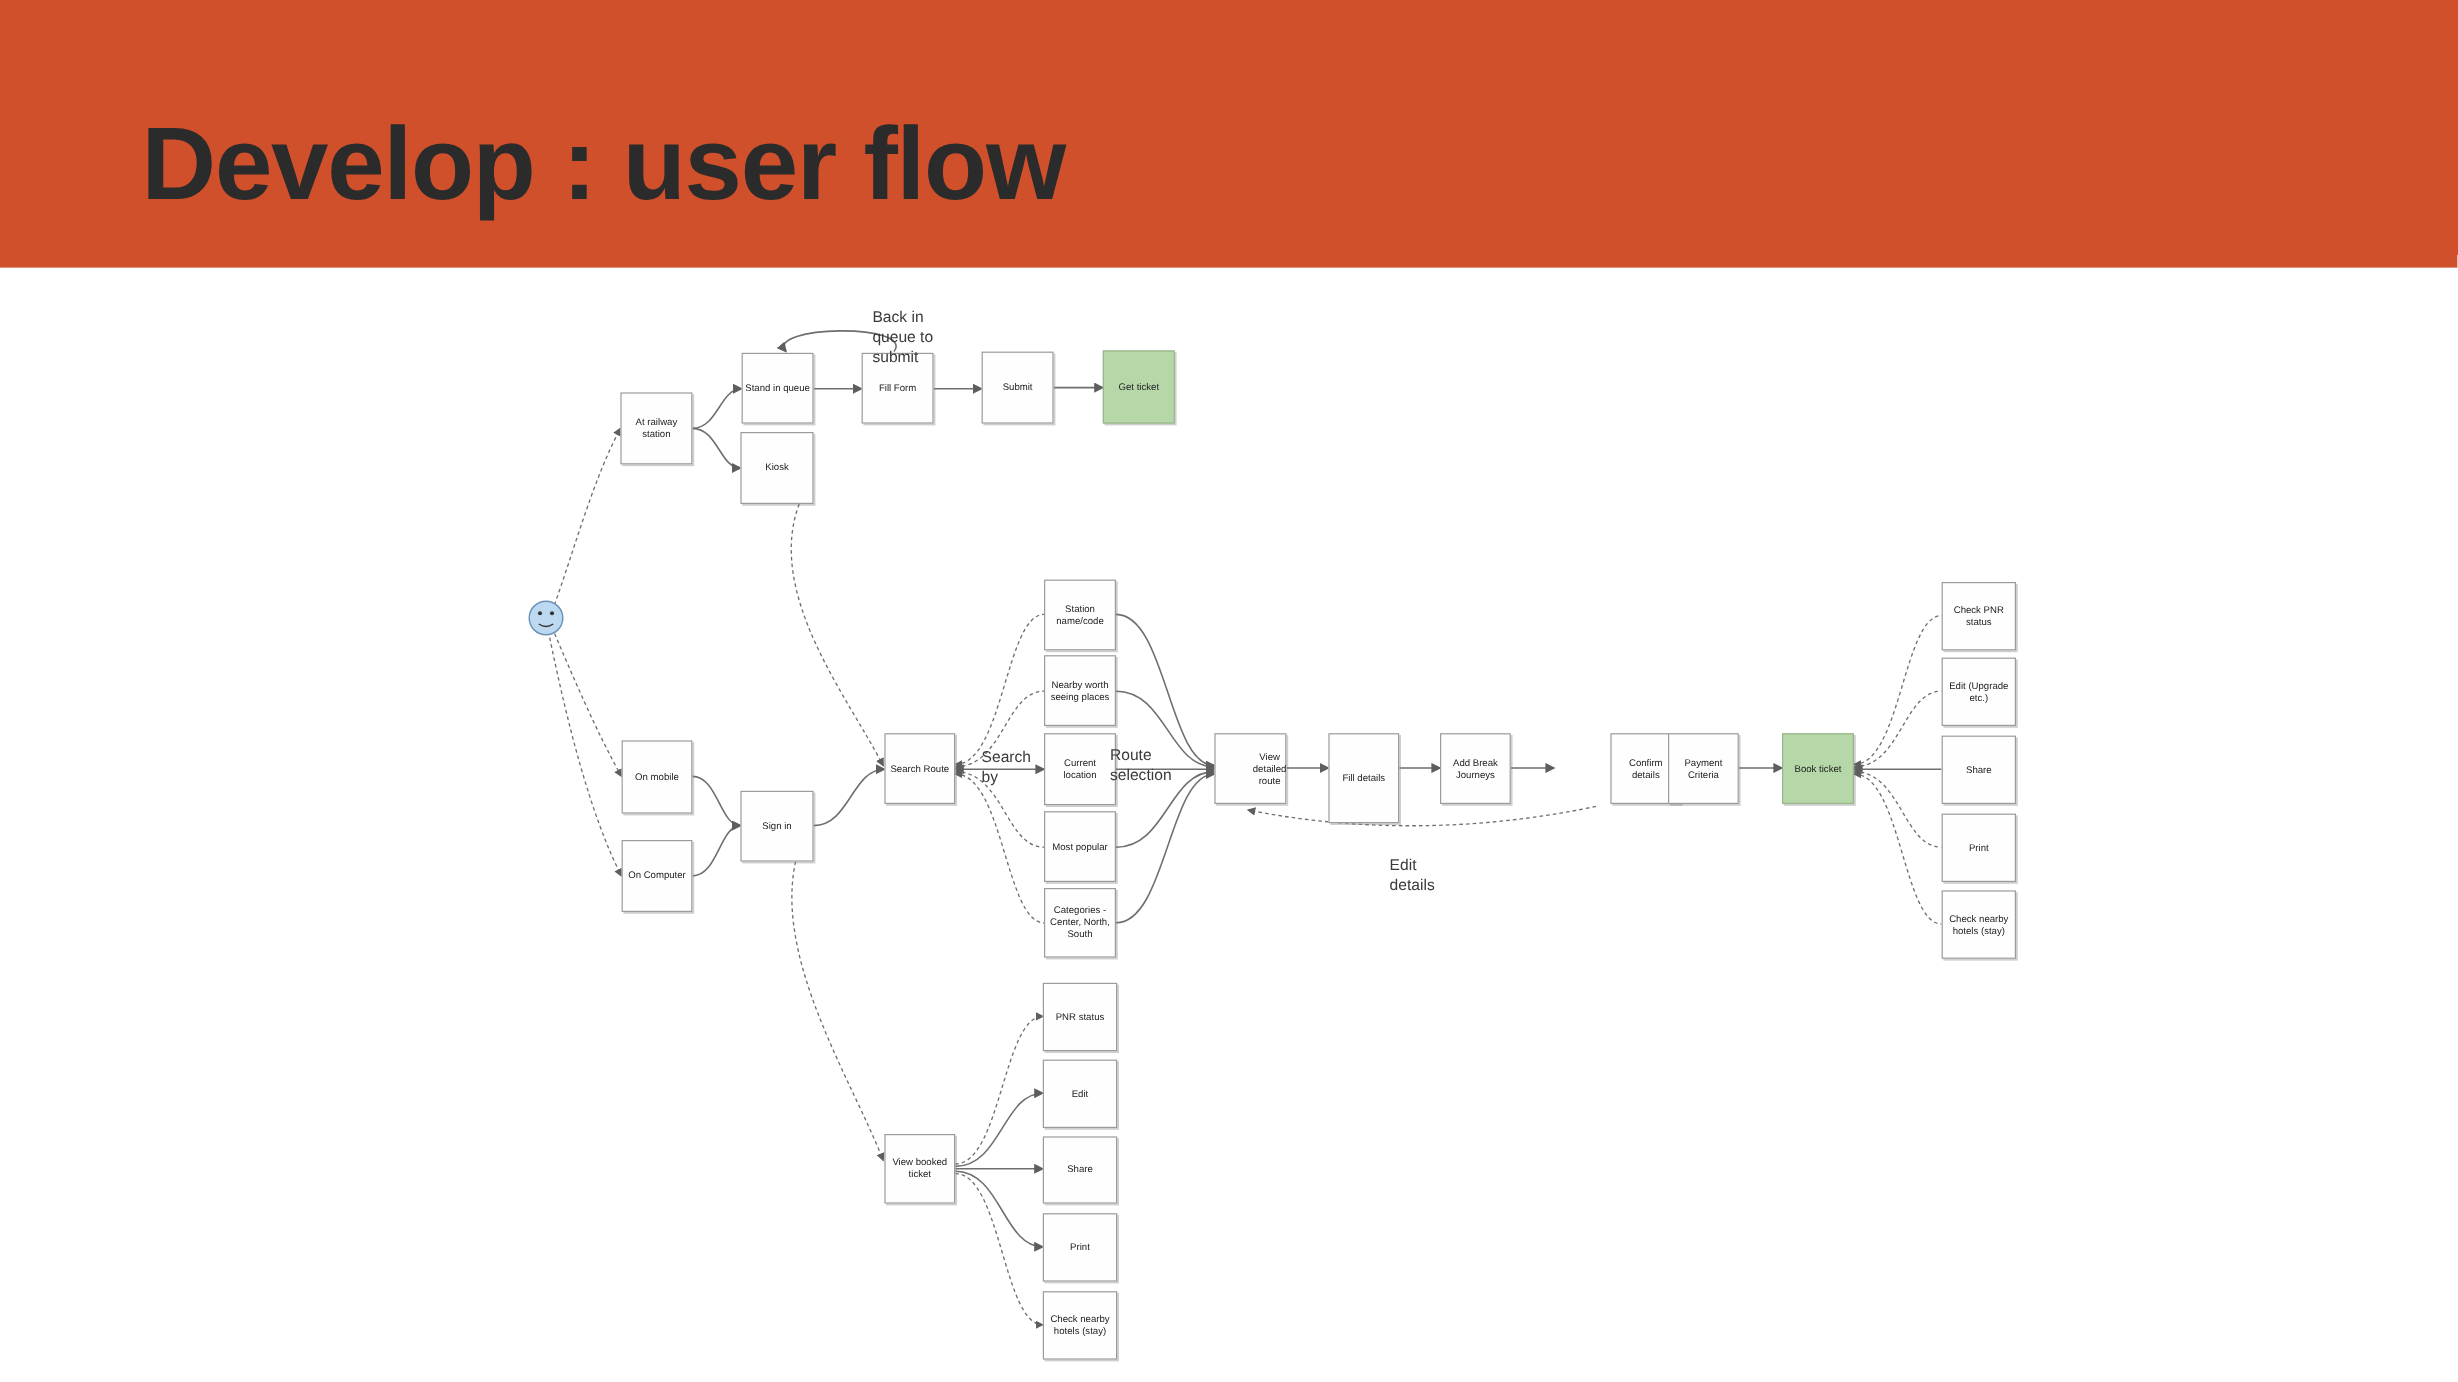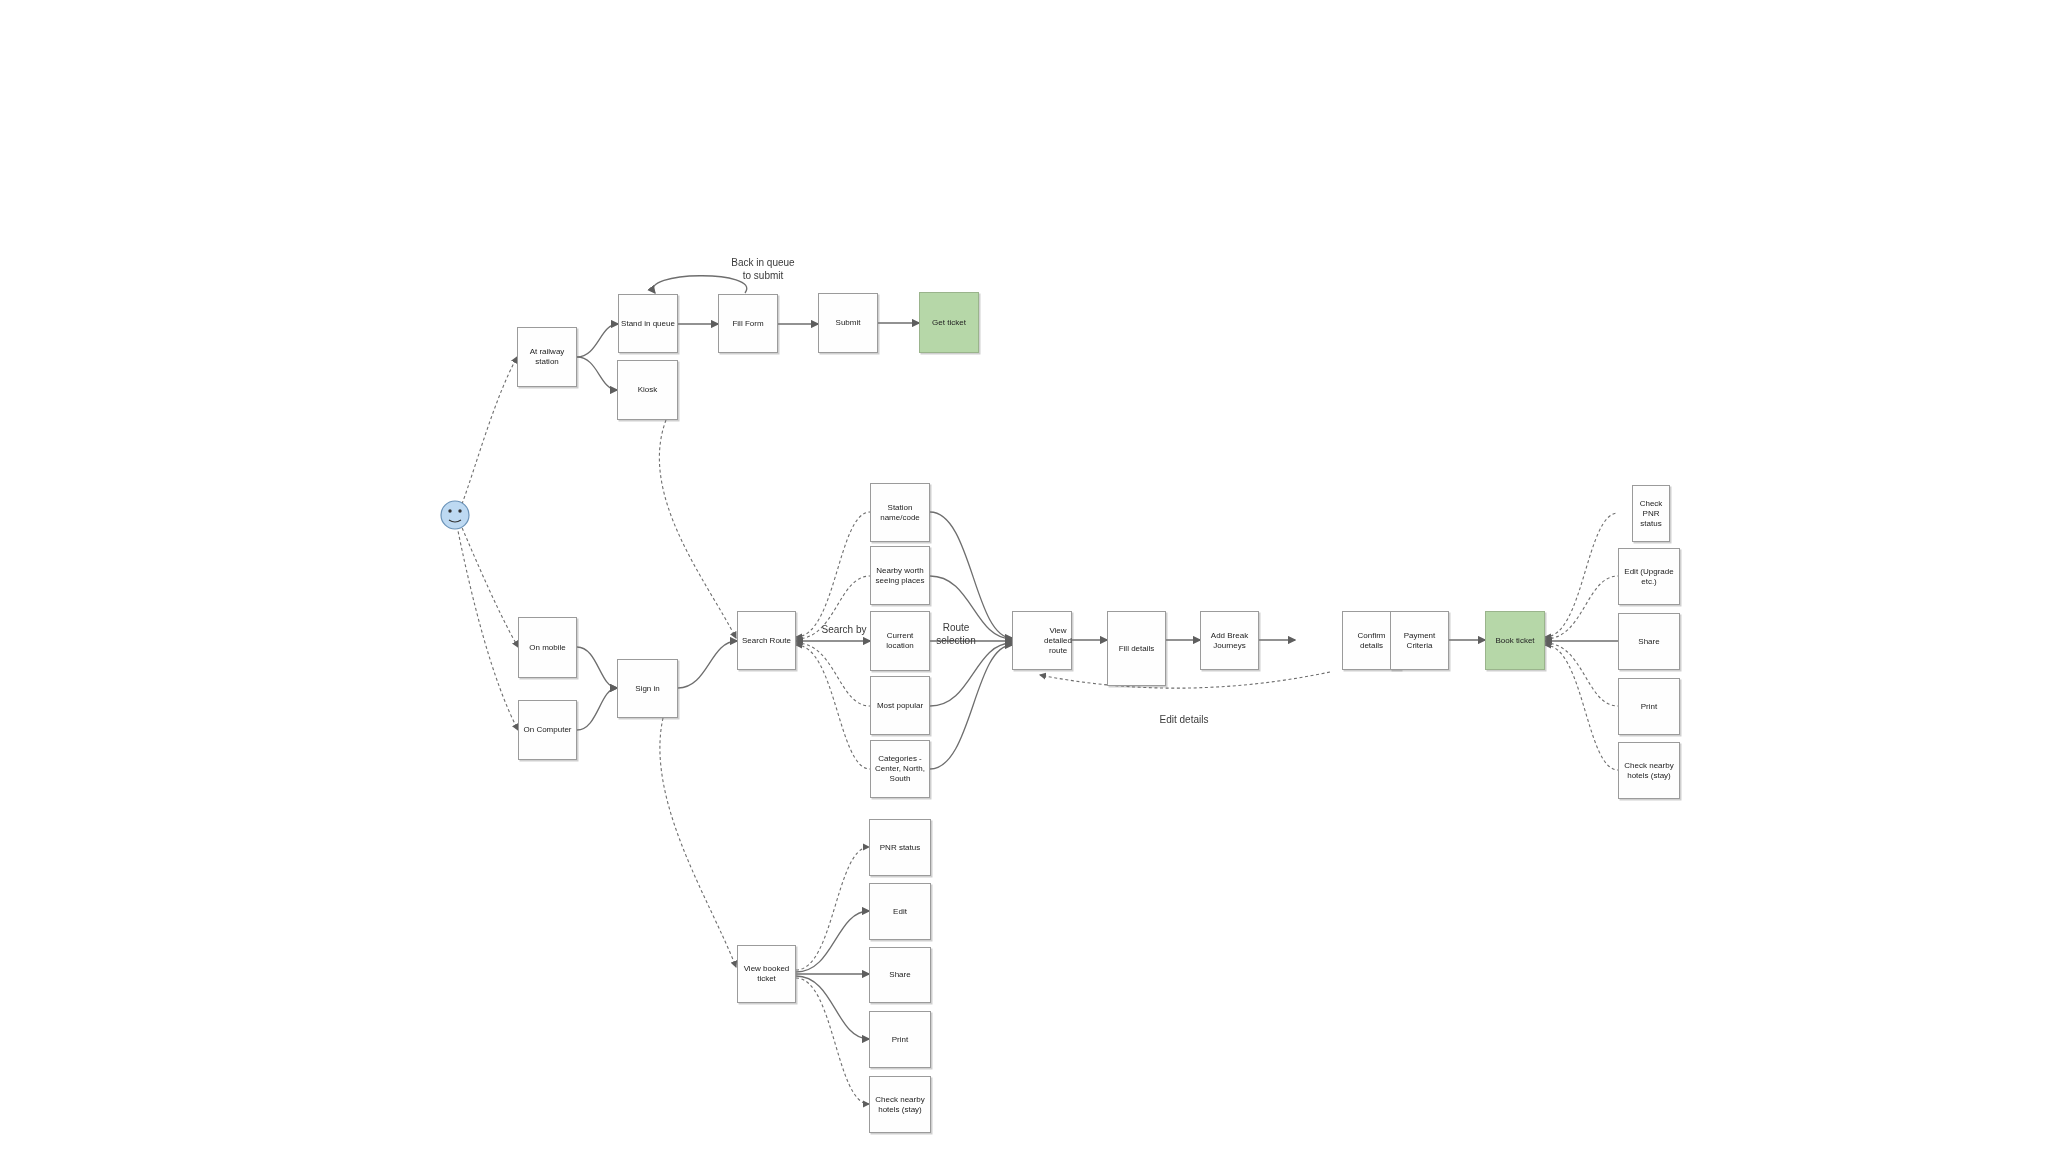--- a/index.html
+++ b/index.html
@@ -8,26 +8,29 @@
   .slide-header{position:absolute;left:0;top:0;width:2048px;height:223px;background:var(--header-bg,#d0502b);}
   .slide-title{position:absolute;left:118px;top:88px;margin:0;font-size:86px;font-weight:bold;
                letter-spacing:-1px;color:var(--title-color,#2b2b2b);}
   .canvas{position:absolute;left:0;top:223px;width:2048px;height:929px;}
   #edges{position:absolute;left:0;top:0;}
   .node{position:absolute;box-sizing:border-box;background:#fefefe;border:1px solid var(--node-border,#9b9b9b);
         box-shadow:1.5px 1.5px 0 rgba(130,130,130,.38);
         display:flex;align-items:center;justify-content:center;text-align:center;
         font-size:8px;line-height:1.25;color:#222;padding:2px;}
   .node.green{background:var(--node-green,#b6d7a8);border-color:#9ab48c;}
-  .flow-label{position:absolute;font-size:10px;line-height:1.3;color:#3a3a3a;text-align:center;}
+  .flow-label{position:absolute;font-size:13px;line-height:1.3;color:#3a3a3a;text-align:left;}
 </style>
 </head>
 <body>
 
 <div class="slide">
+  <header class="slide-header">
+    <h1 class="slide-title">Develop : user flow</h1>
+  </header>
   <main class="canvas">
     <svg id="edges" width="2048" height="929" viewBox="0 0 2048 929">
       <defs>
         <marker id="arr" viewBox="0 0 10 10" refX="8.5" refY="5" markerWidth="6.5" markerHeight="6.5" orient="auto-start-reverse">
           <path d="M0,0 L10,5 L0,10 z" fill="#5e5e5e"></path>
         </marker>
       </defs>
       <g id="edge-group">
           <path d="M462,281 C478,237 494,177 517,134" fill="none" stroke="#6e6e6e" stroke-width="1.1" stroke-dasharray="3,2.6" marker-end="url(#arr)"></path>
           <path d="M460,300 C478,342 498,389 518,424" fill="none" stroke="#6e6e6e" stroke-width="1.1" stroke-dasharray="3,2.6" marker-end="url(#arr)"></path>
@@ -134,21 +137,21 @@
         </div>
         <div class="node" style="left: 1342px; top: 388px; width: 59px; height: 59px;">
           <span>Confirm details</span>
         </div>
         <div class="node" style="left: 1390px; top: 388px; width: 59px; height: 59px;">
           <span>Payment Criteria</span>
         </div>
         <div class="node green" style="left: 1485px; top: 388px; width: 60px; height: 59px;">
           <span>Book ticket</span>
         </div>
-        <div class="node" style="left: 1618px; top: 262px; width: 38px; height: 57px; margin-left: 14px;">
+        <div class="node" style="left: 1618px; top: 262px; width: 62px; height: 57px;">
           <span>Check PNR status</span>
         </div>
         <div class="node" style="left: 1618px; top: 325px; width: 62px; height: 57px;">
           <span>Edit (Upgrade etc.)</span>
         </div>
         <div class="node" style="left: 1618px; top: 390px; width: 62px; height: 57px;">
           <span>Share</span>
         </div>
         <div class="node" style="left: 1618px; top: 455px; width: 62px; height: 57px;">
           <span>Print</span>

